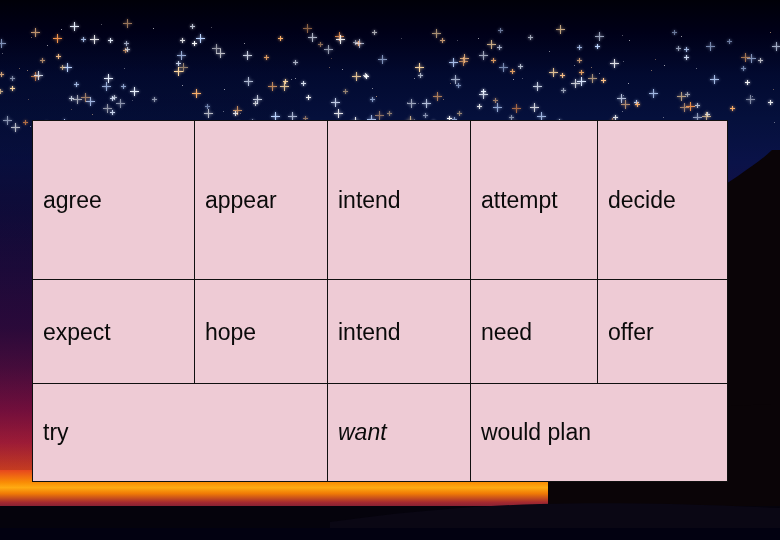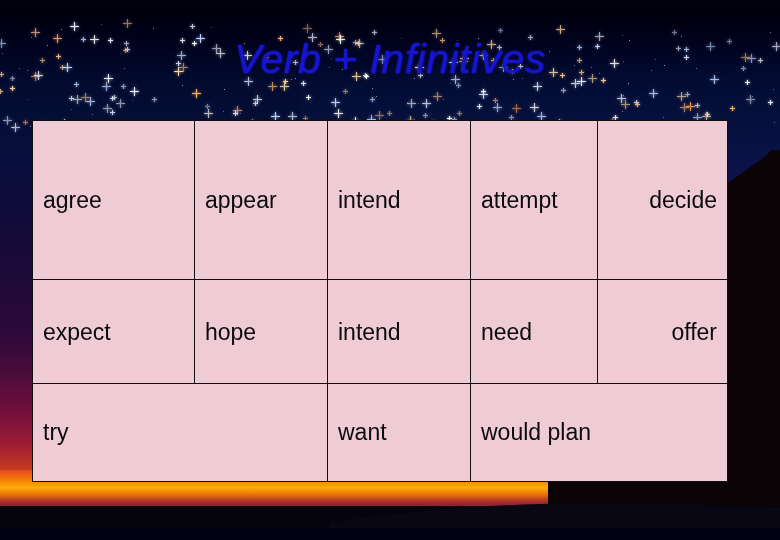--- a/index.html
+++ b/index.html
@@ -106,23 +106,23 @@
     overflow:hidden;
   }
   .vtable tr.r1 td { height:125px; }
   .vtable tr.r2 td { height:81px; }
   .vtable tr.r3 td { height:79px; }
   .vtable tr.r4 td { height:77px; }
   td.c1 { width:162px; }
   td.c2 { width:133px;margin-top:48px; }
   td.c3 { width:143px; }
   td.c4 { width:127px;margin-top:32px; }
-  td.c5 { width:130px;text-align:right; }
+  td.c5 { width:130px; }
   td.span-try  { width:210px; }
-  td.span-want { width:201px; }
+  td.span-want { width:201px;font-style:italic; }
   td.span-wl   { width:257px; }
 </style>
 </head>
 <body>
 
 <div id="stage">
 
   <div class="sky"></div>
   <div class="sky-left"></div>
 
@@ -404,21 +404,20 @@
 
     <path fill="#0a0407" d="M548,470 C580,452 606,436 638,424
       C668,413 700,408 730,406 C750,405 768,404 780,404 L780,540 L548,540 Z"></path>
 
     <path fill="#05030c" d="M0,506 L780,506 L780,540 L0,540 Z"></path>
     <path fill="#0a0714" d="M330,522 C400,512 470,506 540,504
       C610,502 700,504 780,508 L780,540 L330,540 Z"></path>
     <path fill="#020111" d="M0,528 L780,528 L780,540 L0,540 Z"></path>
   </svg>
 
-  <div class="title">Verb + Infinitives</div>
 
   <table class="vtable">
     <tbody>
       <tr class="r1">
         <td class="c1">agree</td>
         <td class="c2">appear</td>
         <td class="c3">intend</td>
         <td class="c4">attempt</td>
         <td class="c5">decide</td>
       </tr>

